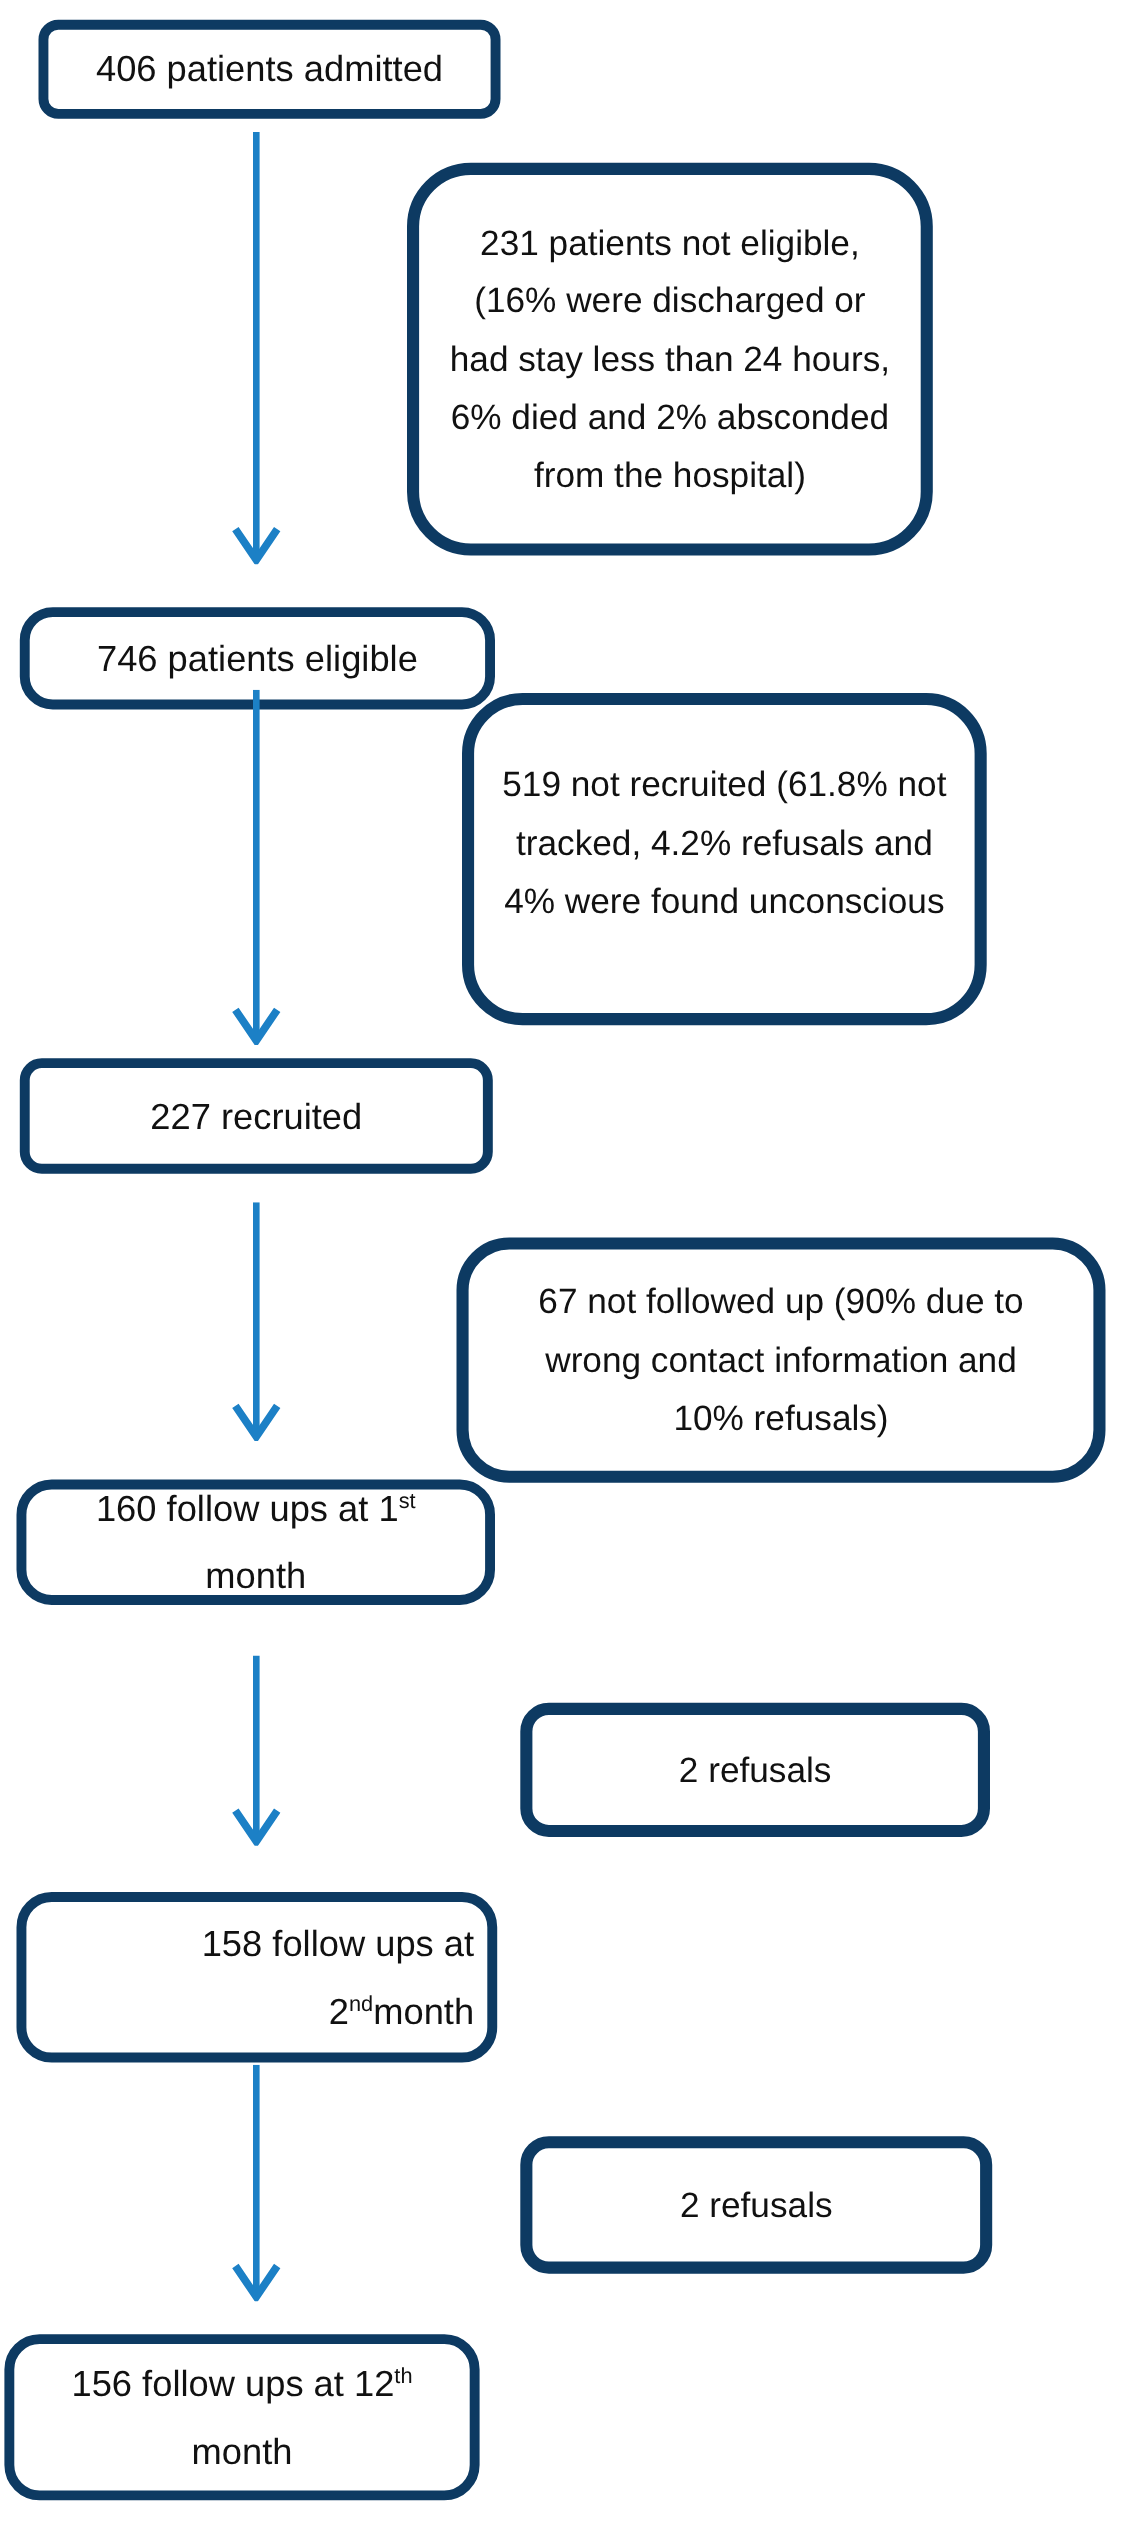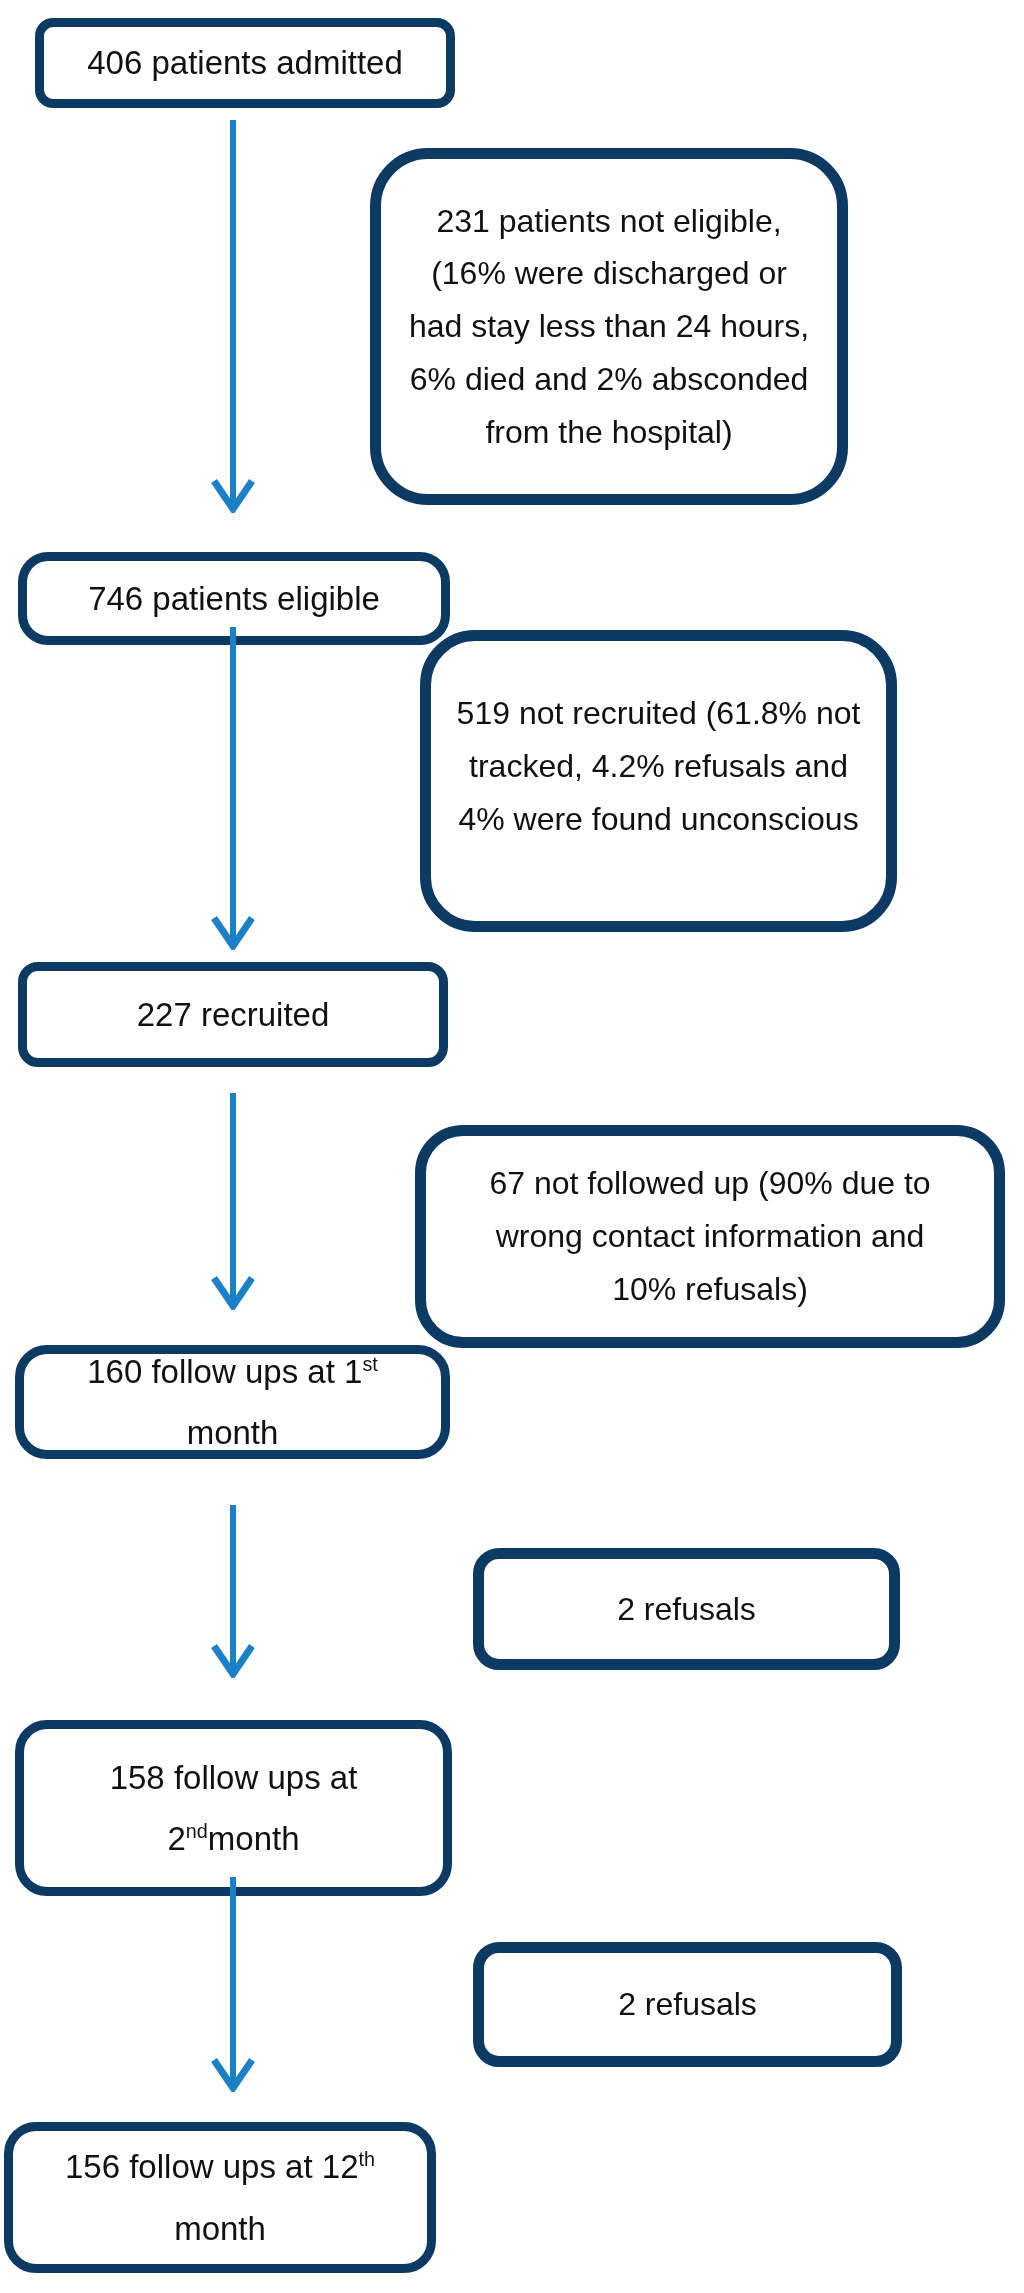--- a/index.html
+++ b/index.html
@@ -118,21 +118,21 @@
 
   <svg class="arrow" style="left:209px; top:1505px;" width="48" height="173">
     <line x1="24" y1="0" x2="24" y2="169"></line>
     <polyline points="5,141 24,169 43,141"></polyline>
   </svg>
 
   <div class="box side" style="left:473px; top:1548px; width:427px; height:122px; border-radius:26px;">
     <span>2 refusals</span>
   </div>
 
-  <div class="box main" style="left:15px; top:1720px; width:437px; height:176px; border-radius:32px;">
+  <div class="box main" style="left:15px; top:1720px; width:437px; height:155px; border-radius:32px;align-items:flex-end;">
     <div class="line">158 follow ups at</div>
     <div class="line"><span>2</span><sup>nd</sup><span>month</span></div>
   </div>
 
   <svg class="arrow" style="left:209px; top:1877px;" width="48" height="215">
     <line x1="24" y1="0" x2="24" y2="211"></line>
     <polyline points="5,183 24,211 43,183"></polyline>
   </svg>
 
   <div class="box side" style="left:473px; top:1942px; width:429px; height:125px; border-radius:26px;">

